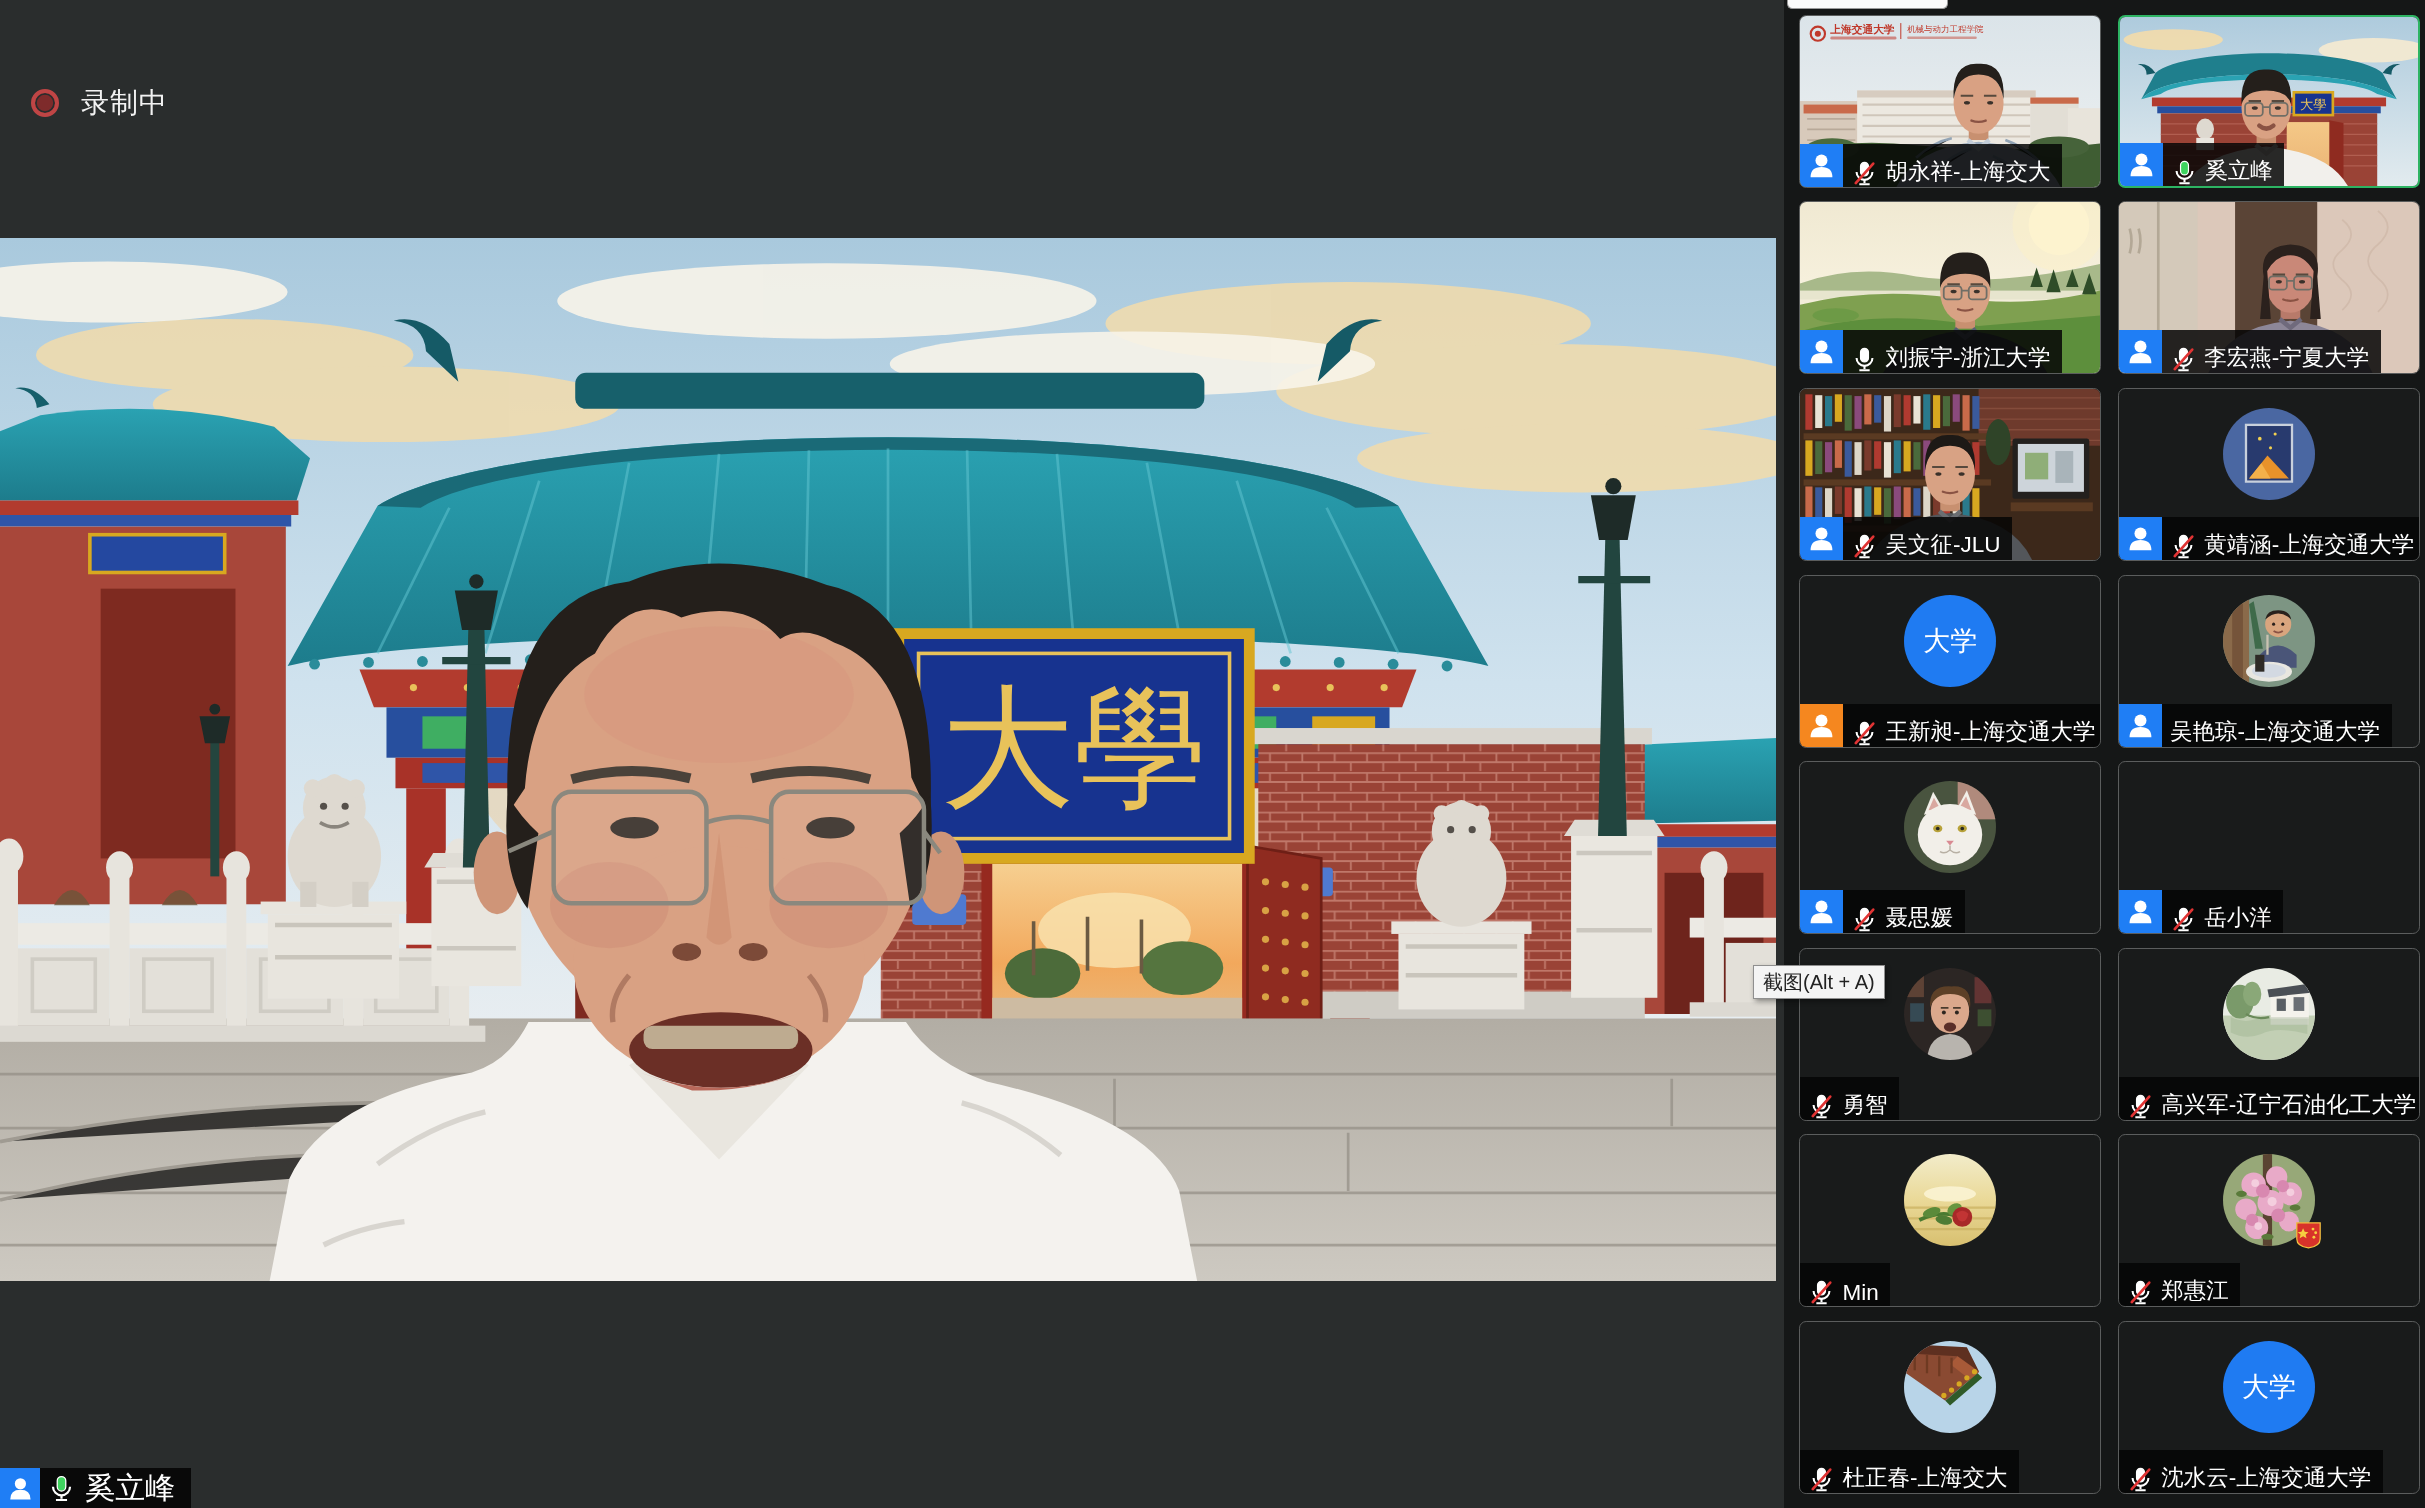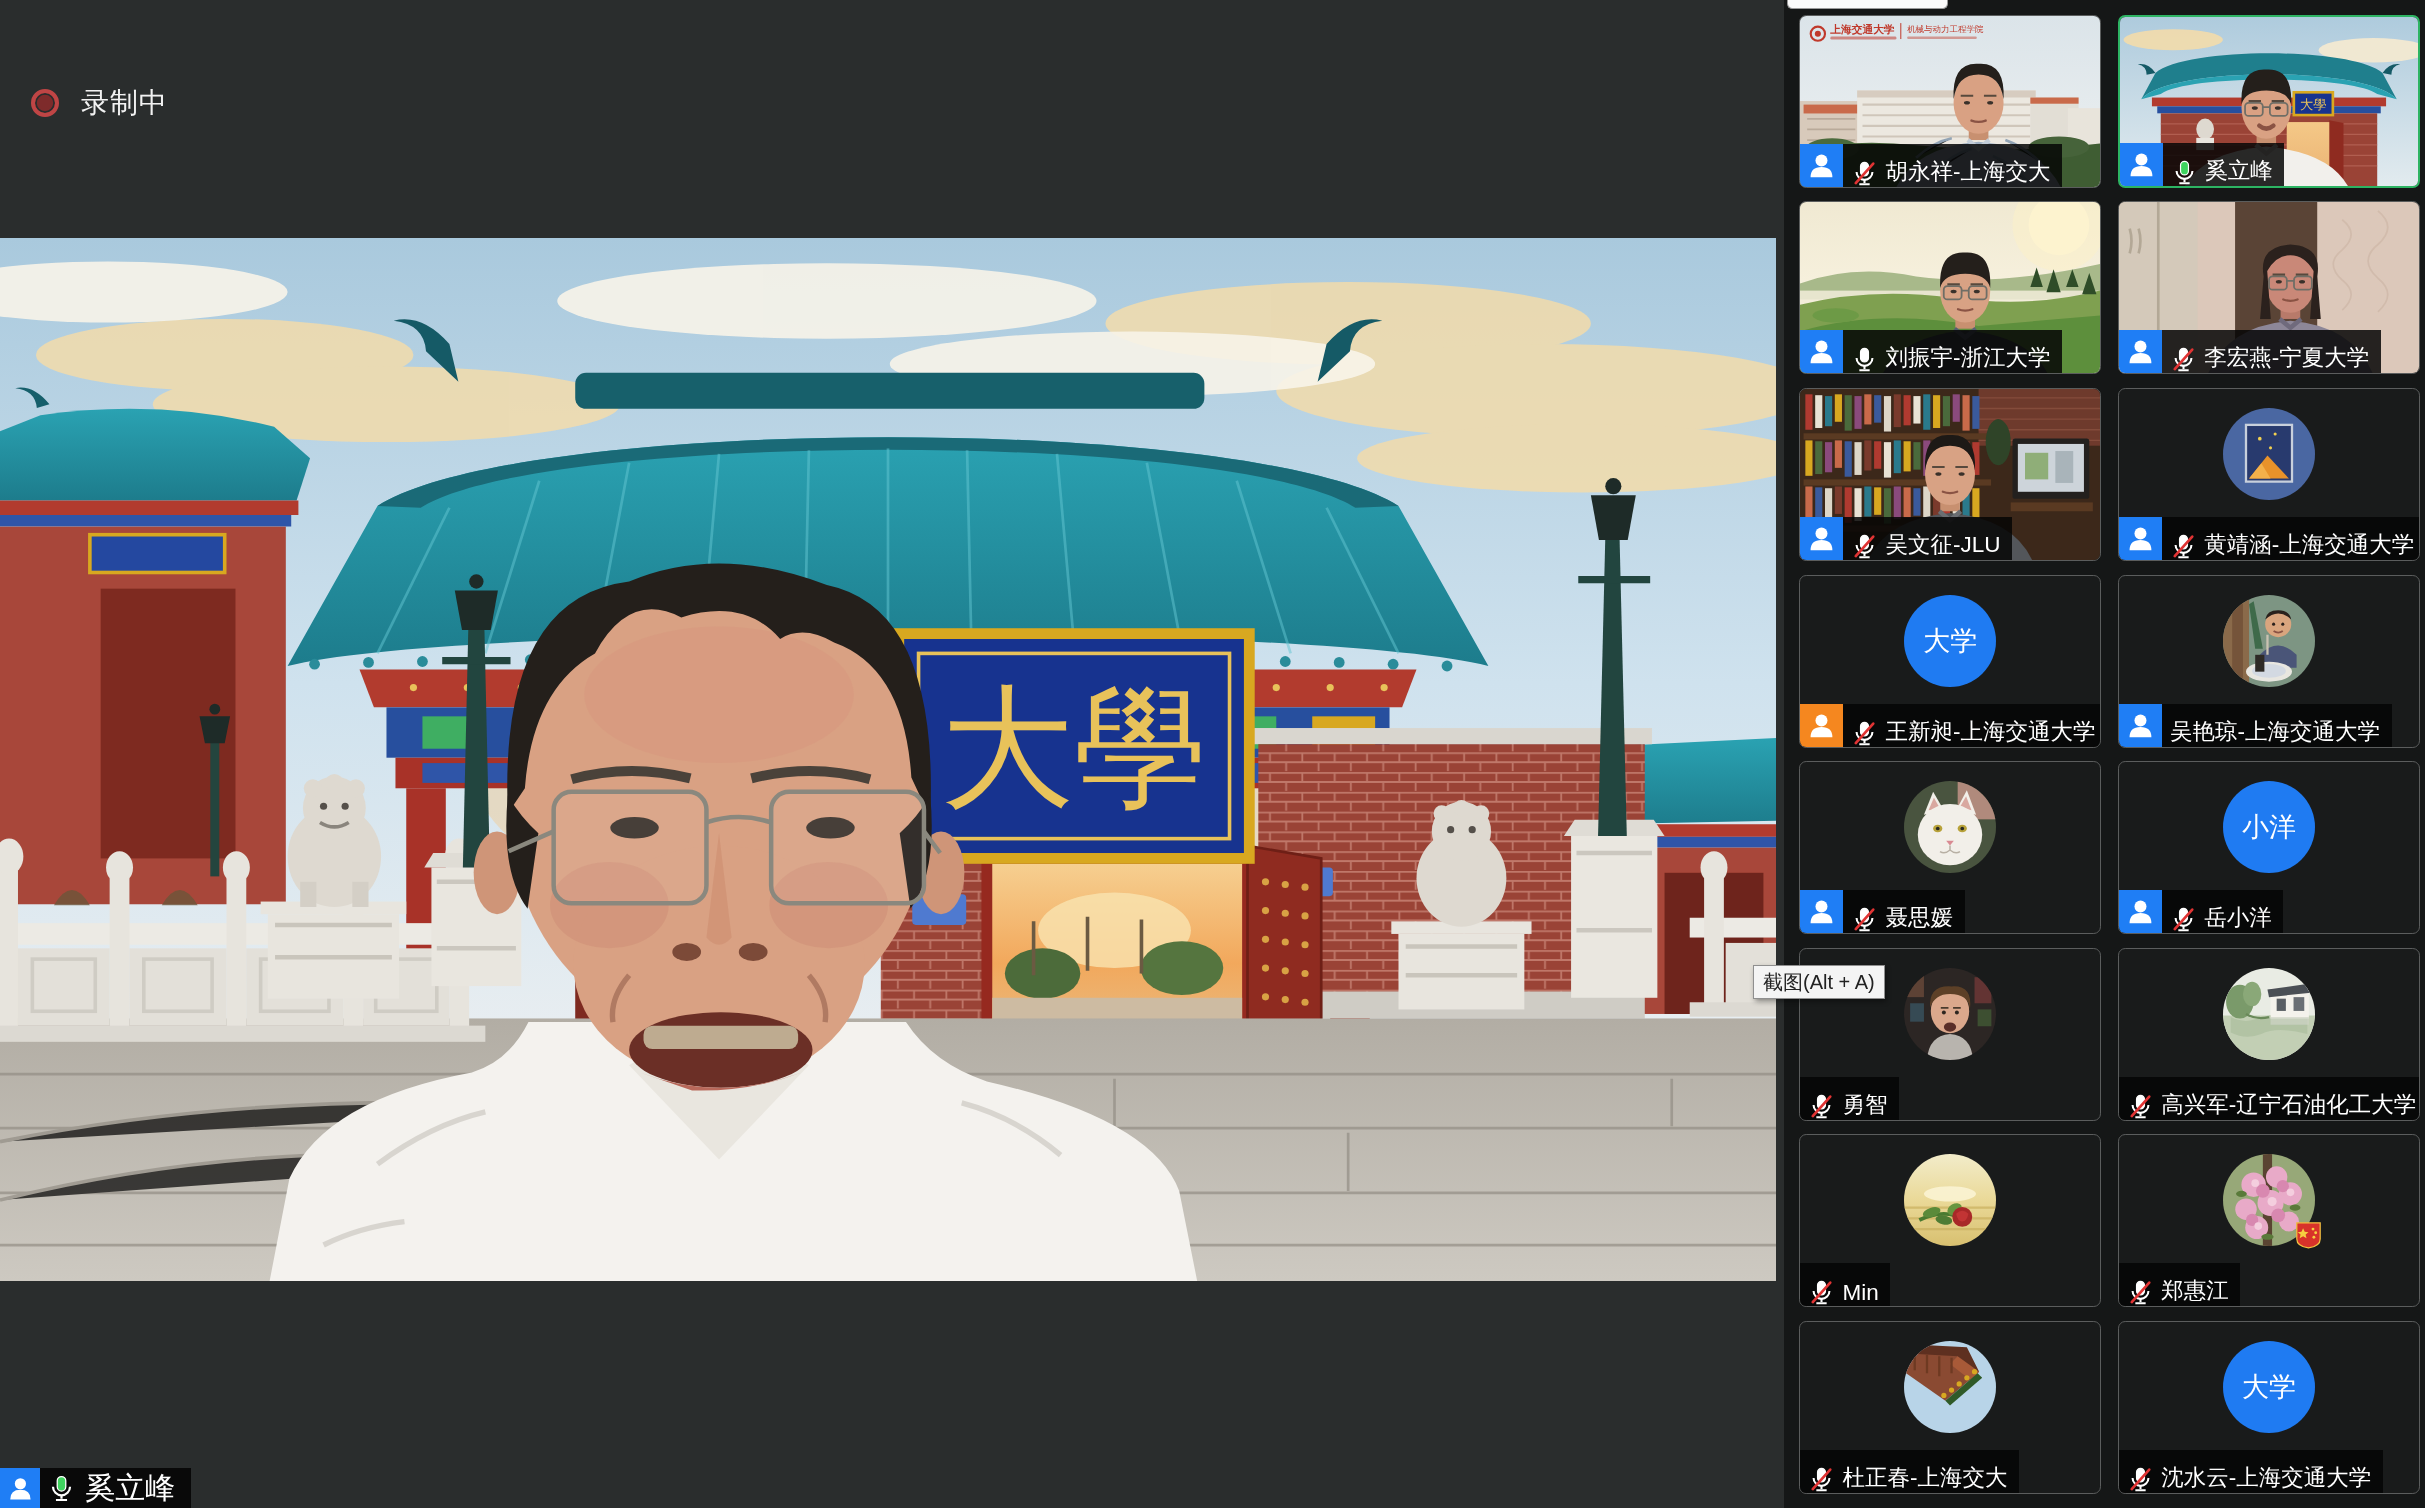--- a/index.html
+++ b/index.html
@@ -858,25 +858,20 @@
                 <path d="M7,15 a10,10 0 0 0 20,0" fill="none" stroke="#fff" stroke-width="2.6"></path>
                 <path d="M17,25 V29 M10.5,30.5 H23.5" stroke="#fff" stroke-width="2.6"></path>
                 <path d="M6,29 L28,4.5" stroke="#e03434" stroke-width="3.4" stroke-linecap="round"></path>
               </svg>
             </span>
             <span class="nm">聂思媛</span>
           </div>
         </div>
       </div>
       <div class="tile" style="left: 334px; top: 761px;">
-        <div class="avatar-wrap">
-          <div class="avatar avatar-text">
-            <span>小洋</span>
-          </div>
-        </div>
         <div class="tile-label">
           <div class="badge blue">
             <svg viewBox="0 0 34 34" width="72%" height="72%">
               <circle cx="17" cy="11.5" r="6.6" fill="#fff"></circle>
               <path d="M5,30 Q5,18.6 17,18.6 Q29,18.6 29,30 Z" fill="#fff"></path>
             </svg>
           </div>
           <div class="lbl">
             <span style="display:flex">
               <svg viewBox="0 0 34 34" width="27" height="27">

